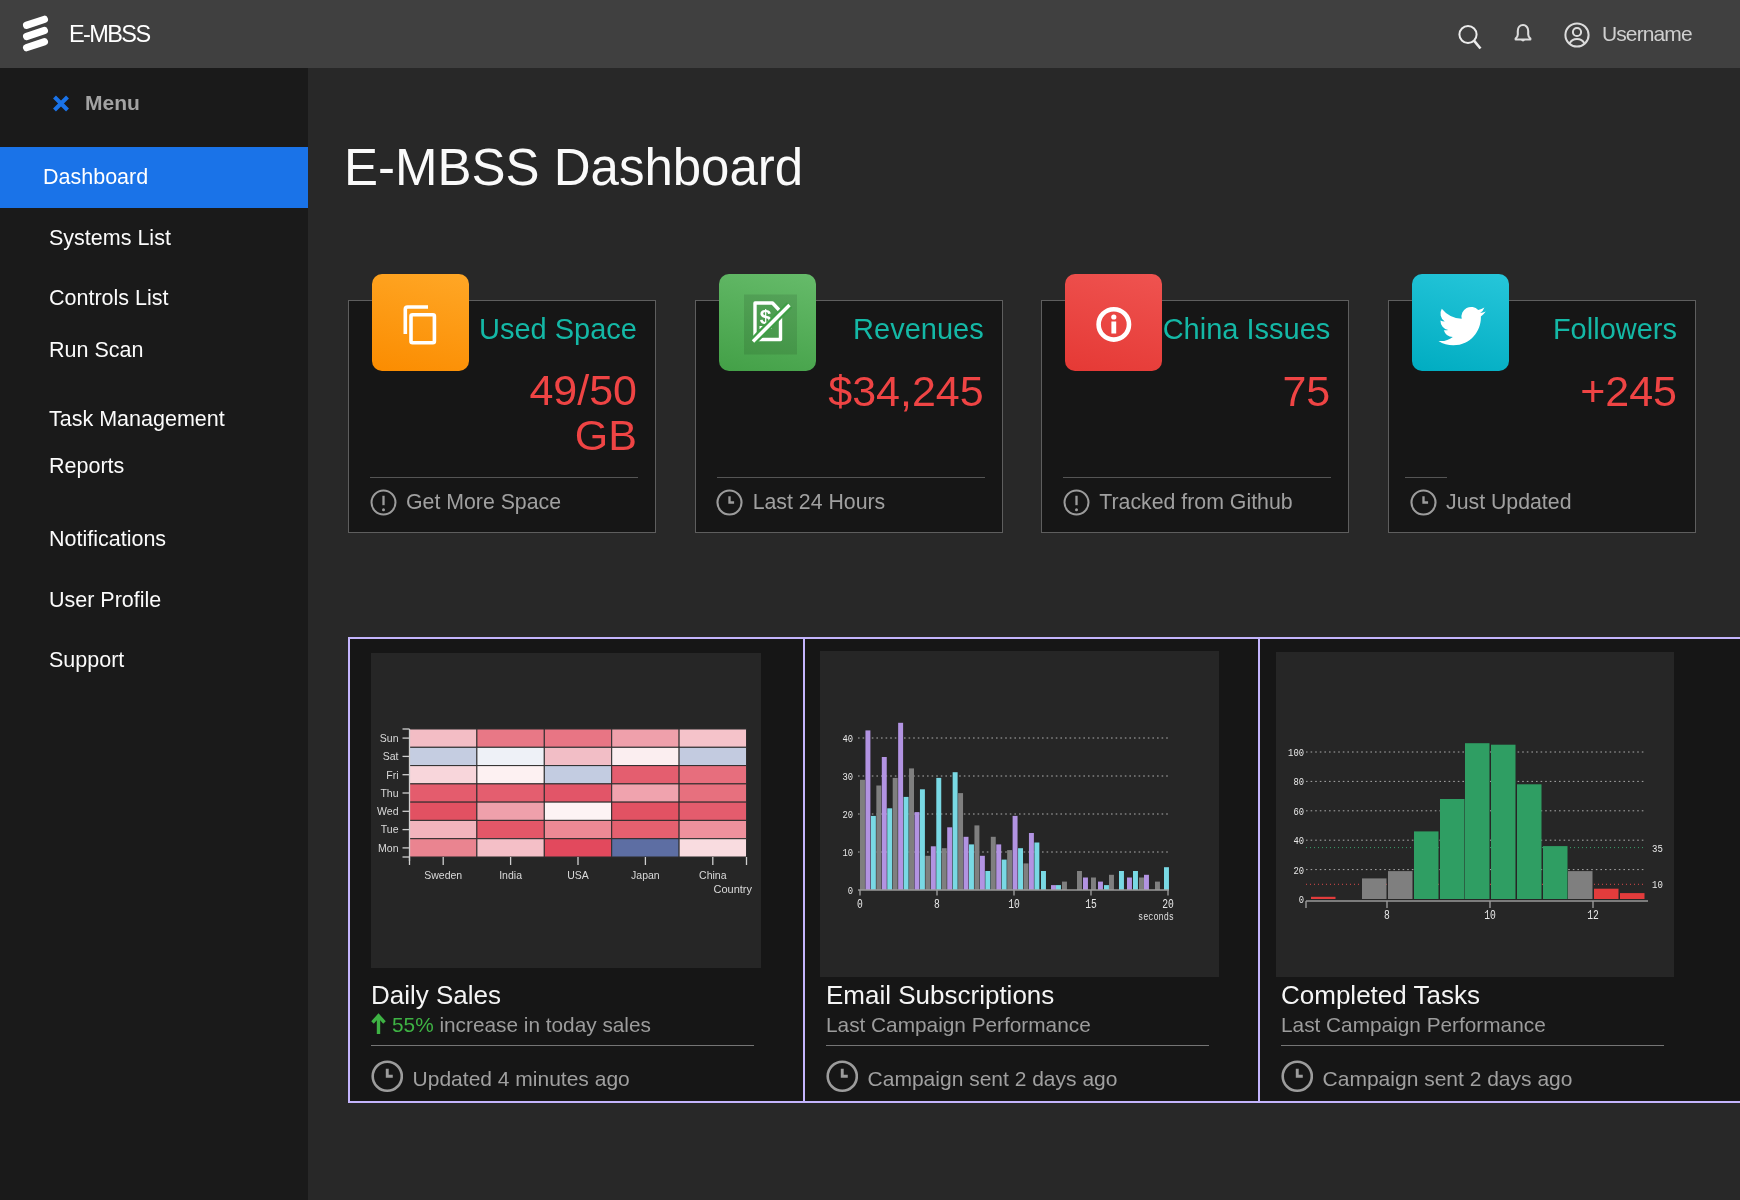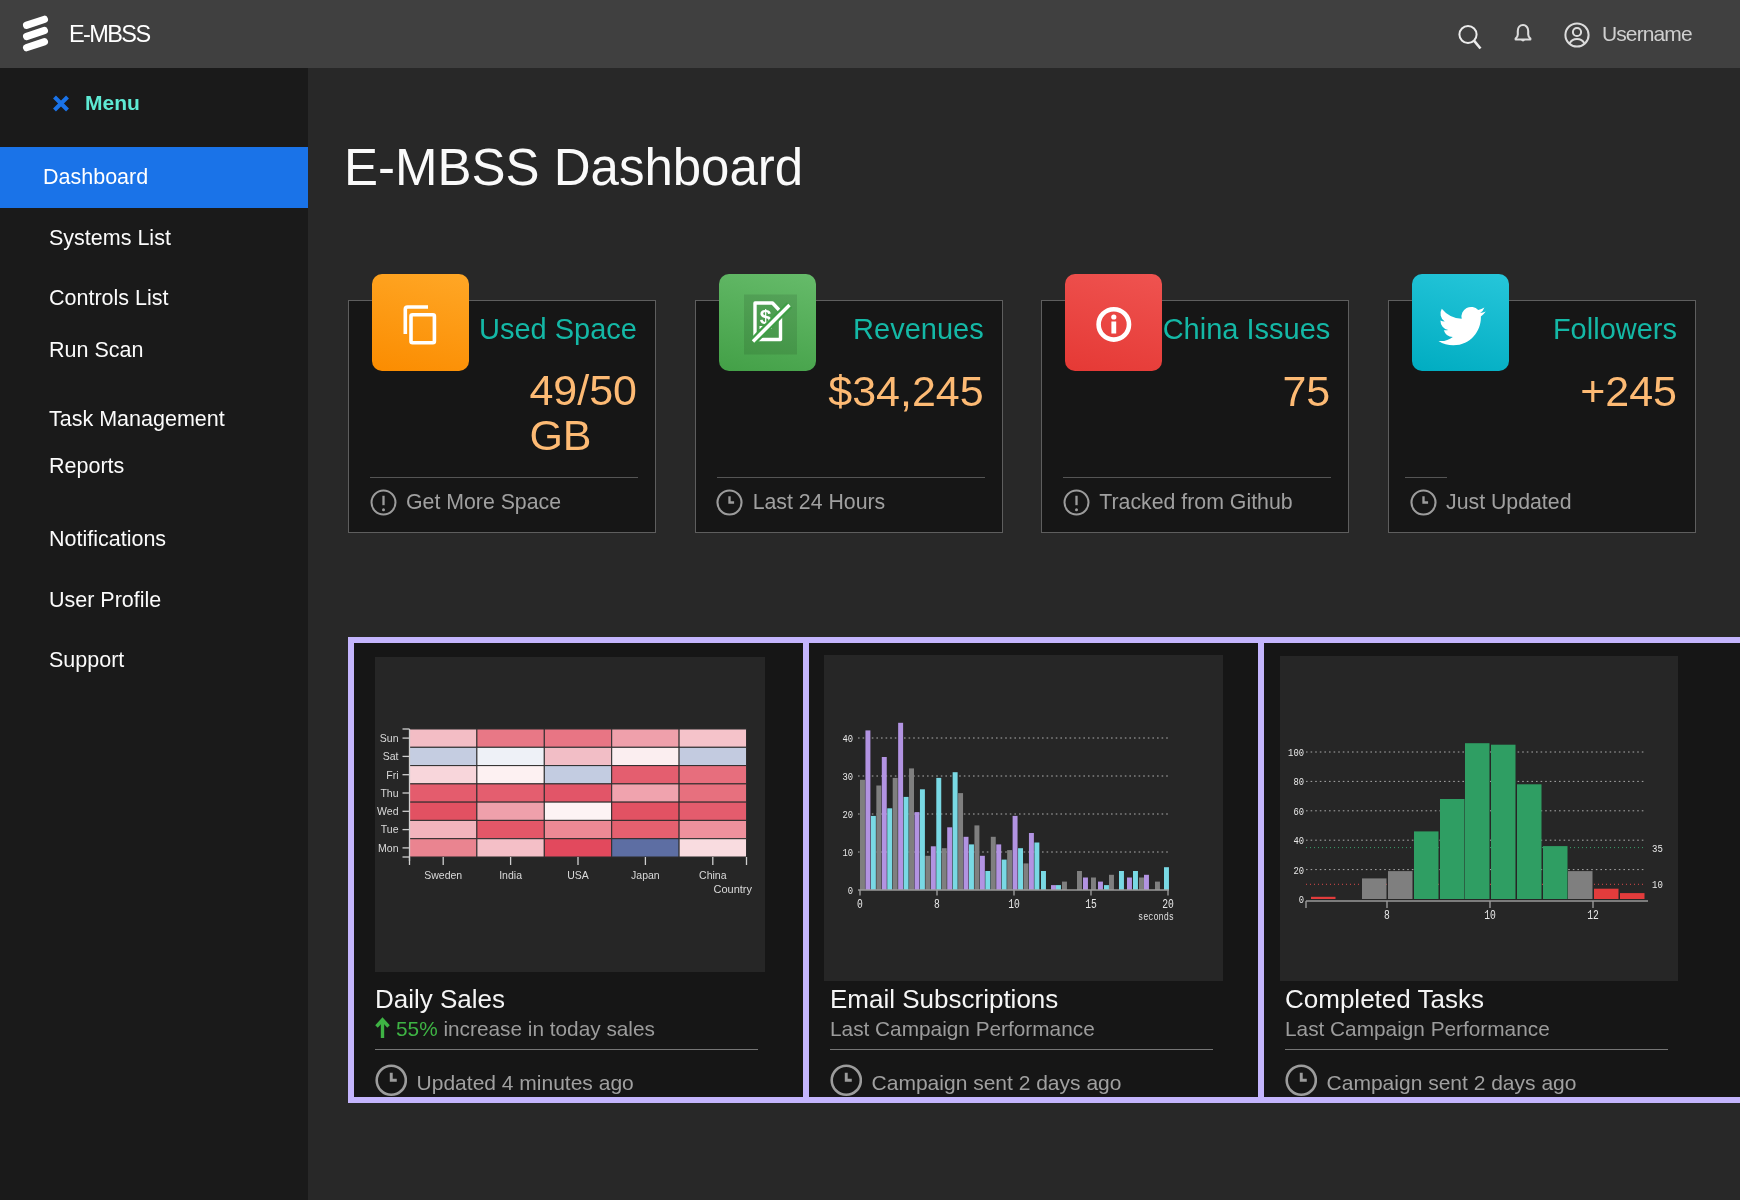--- a/index.html
+++ b/index.html
@@ -1,32 +1,32 @@
 <!DOCTYPE html>
 <html><head><meta charset="utf-8"><title>E-MBSS Dashboard</title>
 <style>
 *{margin:0;padding:0;box-sizing:border-box}
 html,body{width:1740px;height:1200px;overflow:hidden;background:#282828;font-family:"Liberation Sans",sans-serif}
 #topbar{position:absolute;left:0;top:0;width:1740px;height:68px;background:#404040}
 #brand{position:absolute;left:69px;top:22.7px;font-size:23.5px;line-height:23.5px;color:#fff;letter-spacing:-1.6px}
 #uname{position:absolute;left:1602px;top:22.8px;font-size:21px;line-height:21px;color:#cfcfcf;letter-spacing:-0.9px}
 #sidebar{position:absolute;left:0;top:68px;width:308px;height:1132px;background:#1a1a1a}
-#menuhdr{position:absolute;left:85px;top:90.5px;font-size:21px;font-weight:700;color:#5eead4}
+#menuhdr{position:absolute;left:85px;top:90.5px;font-size:21px;font-weight:700;color:#a3a3a3}
 .mitem{position:absolute;left:49px;width:240px;height:60.3px;line-height:60.3px;font-size:21.5px;color:#fbfbfb}
 #mactive{position:absolute;left:0;top:147.4px;width:308px;height:60.3px;background:#1a73e8;line-height:60.3px;font-size:21.5px;color:#fff;padding-left:43px}
 #title{position:absolute;left:344px;top:142px;font-size:51px;line-height:51px;color:#fafafa}
 .scard{position:absolute;top:300px;width:308px;height:233px;background:#161616;border:1px solid #5e5e5e}
 .sicon{position:absolute;left:23px;top:-27px;width:97px;height:97px;border-radius:10px}
 .slabel{position:absolute;right:18px;top:13.6px;font-size:29px;line-height:29px;color:#14b8a6;text-align:right}
-.val{position:absolute;right:18px;top:66.6px;font-size:43px;color:#fdba74;text-align:left;line-height:46px}
+.val{position:absolute;right:18px;top:66.6px;font-size:43px;color:#ef4444;text-align:right;line-height:46px}
 .sdiv{position:absolute;left:21px;top:176px;height:1px;background:#555}
 .sfoot{position:absolute;left:20.6px;top:190.5px;font-size:21.3px;line-height:21.3px;color:#a0a0a0;white-space:nowrap}
 .sfoot .fic{position:absolute;left:0;top:-2.8px}
 .sfoot span.ftx{padding-left:36.4px}
-.ccard{position:absolute;top:637px;width:511px;height:466px;background:#161616;border:6px solid #c4b5fd}
+.ccard{position:absolute;top:637px;width:511px;height:466px;background:#161616;border:2px solid #c4b5fd}
 .cpanel{position:absolute;background:#262626}
 .ctitle{position:absolute;left:21px;top:342.5px;font-size:26px;line-height:26px;color:#f5f5f5}
 .csub{position:absolute;left:21px;top:374px;font-size:20.8px;line-height:23px;color:#9c9c9c}
 .garr{vertical-align:-3px;margin-right:6px}
 .gpc{color:#3eb344}
 .cdiv{position:absolute;left:20.6px;top:405.5px;width:383px;height:1.4px;background:#757575}
 .cfoot{position:absolute;left:20.6px;top:429.4px;font-size:21px;line-height:21px;color:#a0a0a0;white-space:nowrap}
 .cfoot .cfic{position:absolute;left:0;top:-8.4px}
 .cfoot span.ftx2{padding-left:42px}
 </style></head>

